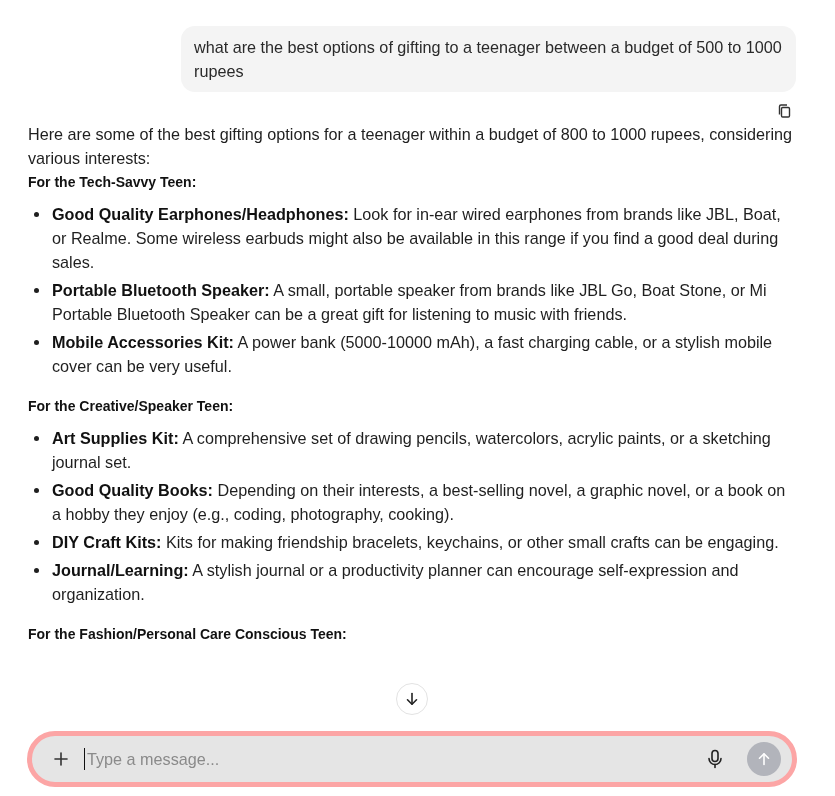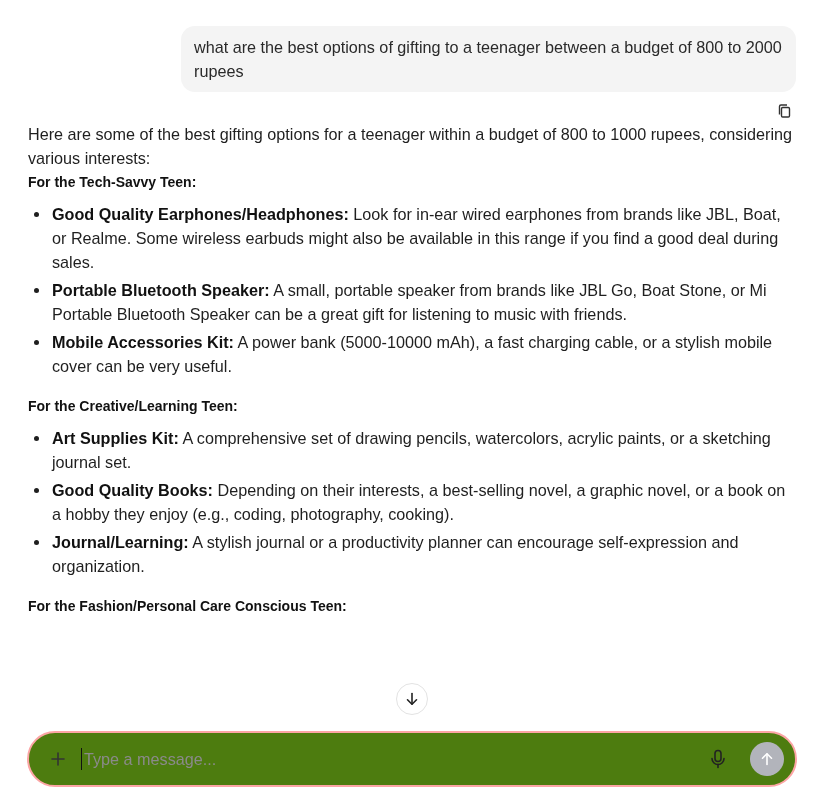--- a/index.html
+++ b/index.html
@@ -41,22 +41,22 @@
       width: 32px; height: 32px; border-radius: 50%;
       background: #ffffff; border: 1px solid #e3e3e3;
       display: flex; align-items: center; justify-content: center;
       cursor: pointer;
     }
 
     .composer-fade { position: absolute; left: 0; top: 735px; width: 835px; height: 61px; background: #ffffff; }
     .composer {
       position: absolute; left: 27px; top: 731px;
       width: 770px; height: 56px;
-      border: 2px solid #fca5a5; border-radius: 28px;
-      background: #4d7c0f;
+      border: 5px solid #fca5a5; border-radius: 28px;
+      background: #e5e5e5;
       display: flex; align-items: center;
     }
     .plus-btn { width: 20px; height: 20px; margin-left: 19px; display: flex; align-items: center; justify-content: center; cursor: pointer; }
     .msg-input {
       flex: 1; margin-left: 13px; border: none; outline: none;
       font-size: 16.2px; color: #1a1a1a; background: transparent;
       font-family: "Liberation Sans", "DejaVu Sans", sans-serif;
       border-left: 1.5px solid #111; padding-left: 2px; height: 22px; line-height: 22px;
     }
     .msg-input::placeholder { color: #8a8a8a; }
@@ -67,45 +67,46 @@
       display: flex; align-items: center; justify-content: center; cursor: pointer;
     }
   </style>
 </head>
 <body>
 
 <div class="page">
   <div class="scroll-area">
 
     <div class="user-row">
-      <div class="user-bubble">what are the best options of gifting to a teenager between a budget of 800 to 2000 rupees</div>
+      <div class="user-bubble">what are the best options of gifting to a teenager between a budget of 500 to 1000 rupees</div>
     </div>
     <div class="copy-row">
       <div class="copy-btn">
         <svg width="16" height="16" viewBox="0 0 16 16" fill="none" stroke="#333" stroke-width="1.4" stroke-linejoin="round">
           <path d="M3.5 11.5 V3.5 a1.5 1.5 0 0 1 1.5 -1.5 H11"></path>
           <rect x="5.5" y="4.5" width="8" height="9.5" rx="1.2"></rect>
         </svg>
       </div>
     </div>
 
     <div class="assistant">
       <p class="intro">Here are some of the best gifting options for a teenager within a budget of 800 to 1000 rupees, considering various interests:</p>
 
       <h3>For the Tech-Savvy Teen:</h3>
       <ul>
         <li><b>Good Quality Earphones/Headphones:</b><span> Look for in-ear wired earphones from brands like JBL, Boat, or Realme. Some wireless earbuds might also be available in this range if you find a good deal during sales.</span></li>
         <li><b>Portable Bluetooth Speaker:</b><span> A small, portable speaker from brands like JBL Go, Boat Stone, or Mi Portable Bluetooth Speaker can be a great gift for listening to music with friends.</span></li>
         <li><b>Mobile Accessories Kit:</b><span> A power bank (5000-10000 mAh), a fast charging cable, or a stylish mobile cover can be very useful.</span></li>
       </ul>
 
-      <h3>For the Creative/Learning Teen:</h3>
+      <h3>For the Creative/Speaker Teen:</h3>
       <ul>
         <li><b>Art Supplies Kit:</b><span> A comprehensive set of drawing pencils, watercolors, acrylic paints, or a sketching journal set.</span></li>
         <li><b>Good Quality Books:</b><span> Depending on their interests, a best-selling novel, a graphic novel, or a book on a hobby they enjoy (e.g., coding, photography, cooking).</span></li>
+        <li><b>DIY Craft Kits:</b><span> Kits for making friendship bracelets, keychains, or other small crafts can be engaging.</span></li>
         <li><b>Journal/Learning:</b><span> A stylish journal or a productivity planner can encourage self-expression and organization.</span></li>
       </ul>
 
       <h3>For the Fashion/Personal Care Conscious Teen:</h3>
     </div>
   </div>
 
   <div class="scroll-down">
     <svg width="16" height="16" viewBox="0 0 16 16" fill="none" stroke="#222" stroke-width="1.6" stroke-linecap="round" stroke-linejoin="round">
       <path d="M8 2.5 V13"></path>

